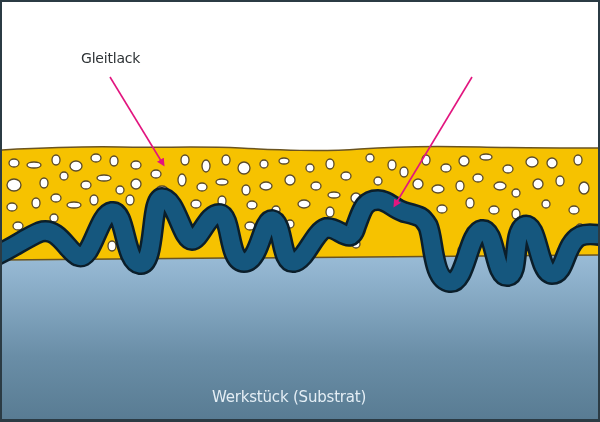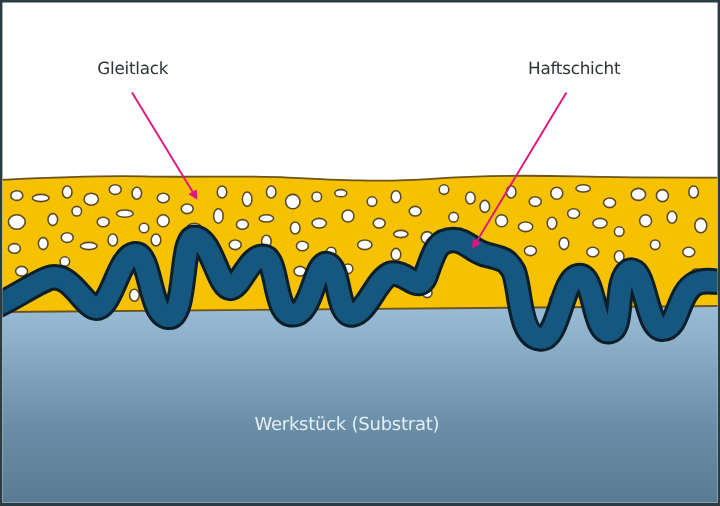--- a/index.html
+++ b/index.html
@@ -14,21 +14,21 @@
     }
     svg { position: absolute; left: 0; top: 0; display: block; }
     .label {
       position: absolute;
       font-family: "DejaVu Sans", sans-serif;
       font-size: 14px;
       letter-spacing: -0.2px;
       white-space: nowrap;
     }
     .label-dark { color: #2e3336; }
-    .label-light { color: #e4eef5; font-size: 15px; }
+    .label-light { color: #e4eef5; font-size: 15px; margin-top: 44px; }
   </style>
 </head>
 <body>
 
 <div class="frame">
   <svg width="596" height="417" viewBox="2 2 596 417">
     <defs>
       <linearGradient id="subGrad" x1="0" y1="0" x2="0" y2="1">
         <stop offset="0" stop-color="#b3d2ec"></stop>
         <stop offset="0.35" stop-color="#8fb2cd"></stop>
@@ -136,15 +136,14 @@
     <g fill="none" stroke-linejoin="round" stroke-linecap="round">
       <path d="M-10,258 C10,250 25,238 40,232 C58,226 68,252 78,256 C92,262 98,214 112,212 C126,210 124,262 140,264 C156,266 150,198 162,198 C176,198 182,240 192,240 C200,240 208,212 220,214 C232,216 228,262 244,262 C260,262 262,220 272,220 C284,222 280,264 294,262 C306,260 314,232 326,228 C340,226 350,248 356,226 C362,210 364,200 378,200 C388,200 392,208 404,212 C420,216 422,216 428,226 C434,240 432,280 450,282 C466,284 468,232 482,230 C496,228 494,278 508,276 C520,274 512,234 524,226 C538,220 538,274 552,274 C566,274 564,244 580,236 C590,232 600,236 612,236" stroke="#0b1e2a" stroke-width="22"></path>
       <path d="M-10,258 C10,250 25,238 40,232 C58,226 68,252 78,256 C92,262 98,214 112,212 C126,210 124,262 140,264 C156,266 150,198 162,198 C176,198 182,240 192,240 C200,240 208,212 220,214 C232,216 228,262 244,262 C260,262 262,220 272,220 C284,222 280,264 294,262 C306,260 314,232 326,228 C340,226 350,248 356,226 C362,210 364,200 378,200 C388,200 392,208 404,212 C420,216 422,216 428,226 C434,240 432,280 450,282 C466,284 468,232 482,230 C496,228 494,278 508,276 C520,274 512,234 524,226 C538,220 538,274 552,274 C566,274 564,244 580,236 C590,232 600,236 612,236" stroke="#15577e" stroke-width="17"></path>
     </g>
 
     <line x1="110" y1="77" x2="163" y2="164" stroke="#e2157f" stroke-width="1.6" marker-end="url(#arrowHead)"></line>
     <line x1="472" y1="77" x2="395" y2="205" stroke="#e2157f" stroke-width="1.6" marker-end="url(#arrowHead)"></line>
   </svg>
 
   <div class="label label-dark" style="left:79px; top:48px;">Gleitlack</div>
-  <div class="label label-dark" style="left:438px; top:48px;">Haftschicht</div>
   <div class="label label-light" style="left:210px; top:342px;">Werkstück (Substrat)</div>
 </div>
 
 </body></html>

